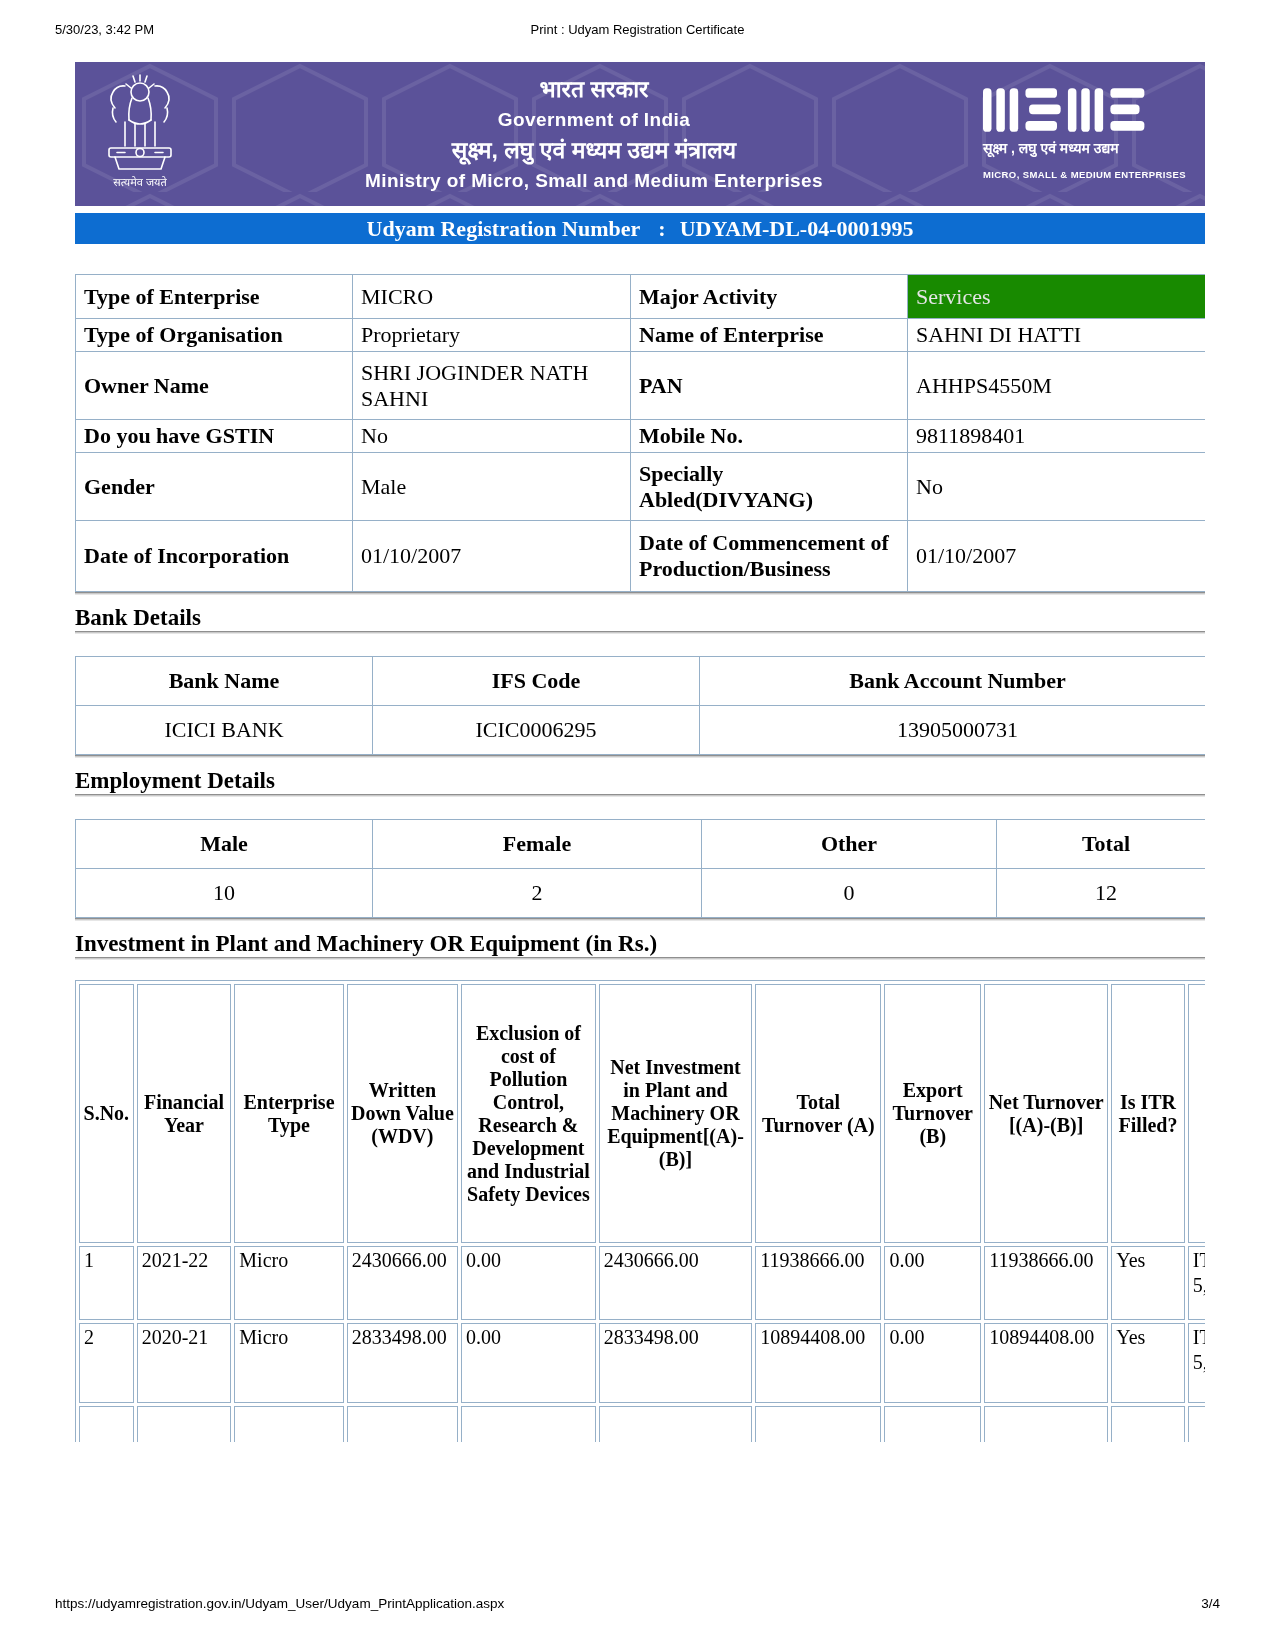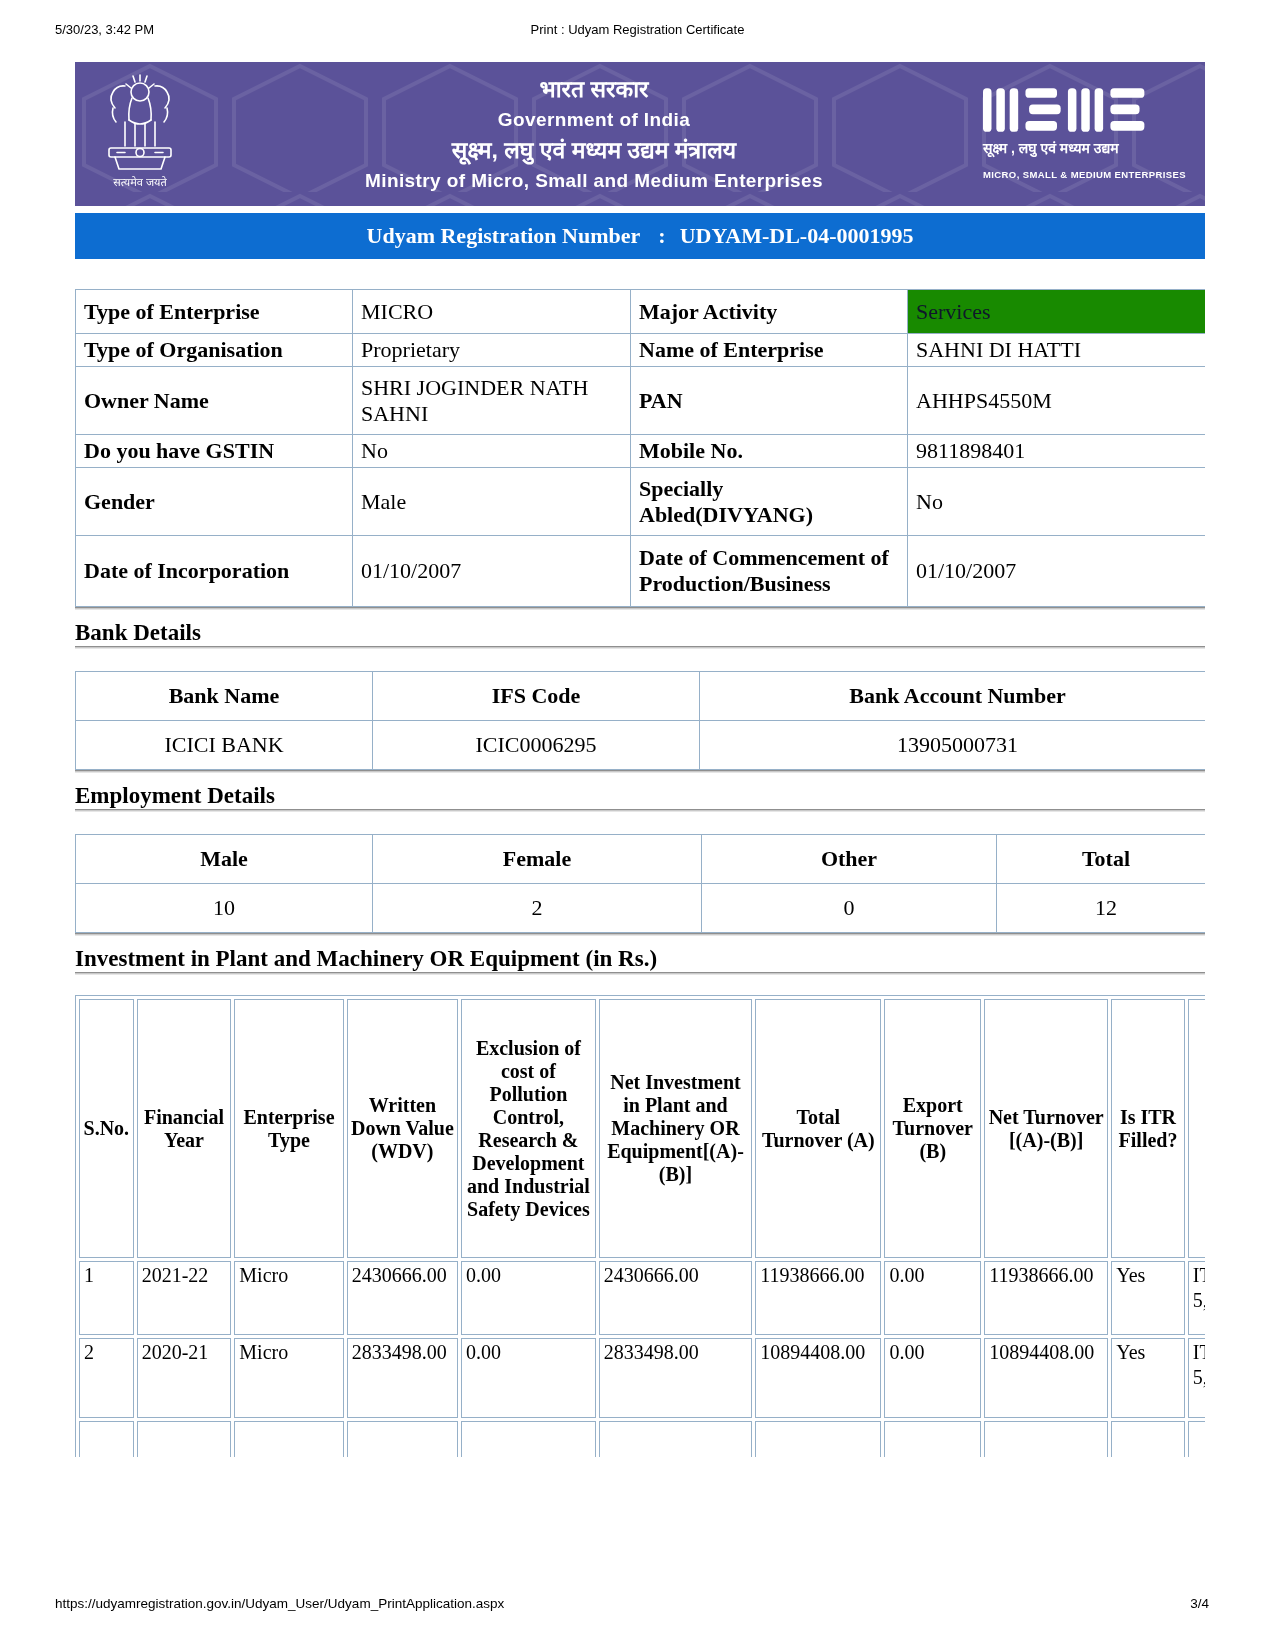--- a/index.html
+++ b/index.html
@@ -6,21 +6,21 @@
   body{width:1275px;height:1650px;position:relative;font-family:"Liberation Serif",serif;color:#000;overflow:hidden;}
 
   
   .print-hdr{position:absolute;top:22px;left:55px;right:55px;height:18px;
     font-family:"Liberation Sans",sans-serif;font-size:13px;color:#000;}
   .print-hdr .dt{position:absolute;left:0;top:0;}
   .print-hdr .ttl{position:absolute;left:0;right:0;top:0;text-align:center;}
   .print-ftr{position:absolute;top:1596px;left:55px;right:55px;height:18px;
     font-family:"Liberation Sans",sans-serif;font-size:13.5px;color:#000;}
   .print-ftr .url{position:absolute;left:0;top:0;}
-  .print-ftr .pg{position:absolute;right:11px;top:0;margin-left:13px;}
+  .print-ftr .pg{position:absolute;right:0;top:0;margin-left:13px;}
 
   .content{position:absolute;left:75px;top:62px;width:1130px;}
 
   
   .banner{position:relative;height:144px;background:#5b5299;overflow:hidden;
     display:flex;align-items:center;}
   .hexes{position:absolute;inset:0;}
   .emblem-wrap{position:relative;width:130px;flex:0 0 130px;display:flex;justify-content:center;}
   .banner-center{position:relative;flex:1 1 auto;text-align:center;color:#fff;
     font-family:"Liberation Sans",sans-serif;line-height:1.0;}
@@ -28,35 +28,35 @@
   .banner-center .en1{font-size:19px;font-weight:bold;letter-spacing:.4px;margin-bottom:10px;}
   .banner-center .hi2{font-size:23px;font-weight:bold;margin-bottom:9px;}
   .banner-center .en2{font-size:19px;font-weight:bold;letter-spacing:.4px;}
   .msme-wrap{position:relative;flex:0 0 238px;width:238px;margin-right:-16px;color:#fff;
     font-family:"Liberation Sans",sans-serif;text-align:left;}
   .msme-word{display:block;margin-bottom:6px;}
   .msme-hi{font-size:14px;font-weight:bold;white-space:nowrap;margin-bottom:12px;}
   .msme-en{font-size:9.5px;font-weight:bold;letter-spacing:.4px;white-space:nowrap;}
 
   
-  .regbar{margin-top:7px;height:46px;background:#0d6dd1;color:#fff;
+  .regbar{margin-top:7px;height:31px;background:#0d6dd1;color:#fff;
     display:flex;align-items:center;justify-content:center;
     font-size:22px;font-weight:bold;}
   .regbar .sep{margin:0 14px 0 18px;}
 
   
   .clip{width:1130px;overflow:hidden;}
 
   
   table{border-collapse:collapse;table-layout:fixed;}
   .ent-table{width:1134px;margin-top:30px;font-size:22px;}
   .ent-table td{border:1px solid #96b0c8;padding:2px 8px;vertical-align:middle;}
   .ent-table td.lbl{font-weight:bold;text-align:left;}
   .ent-table td.val{text-align:left;}
-  .services-cell{background:#188a00;color:#0f172a;text-align:left;}
+  .services-cell{background:#188a00;color:#e5e5e5;text-align:left;}
   .r44{height:44px;} .r43{height:33px;} .r68{height:68px;} .r71{height:71px;}
 
   
   hr.rule{border:none;border-top:1px solid #8f8f8f;border-bottom:1px solid #e6e6e6;
     background:#c9c9c9;height:1px;margin:0;}
   .mt15{margin-top:15px;} .mt14{margin-top:14px;} .mt22{margin-top:22px;}
   .sec-h{font-size:23px;font-weight:bold;margin:10px 0 0 0;line-height:26px;}
   .tbl-gap{margin-top:22px;}
 
   

